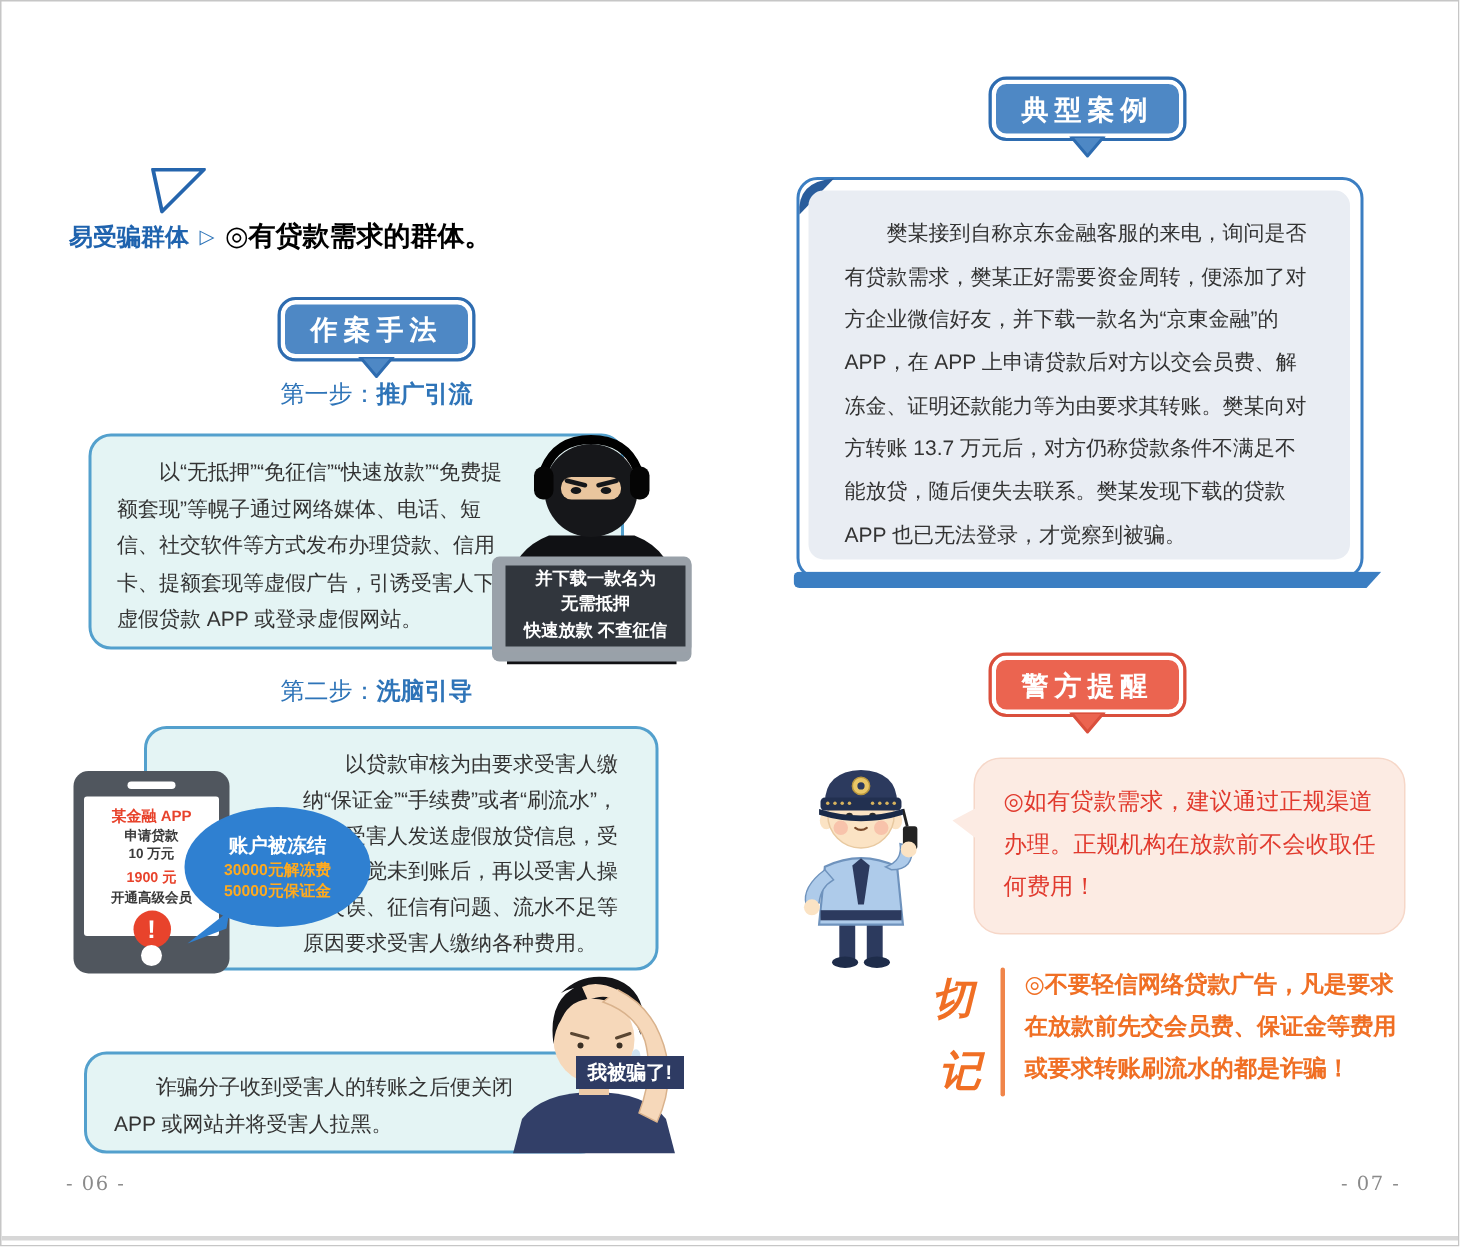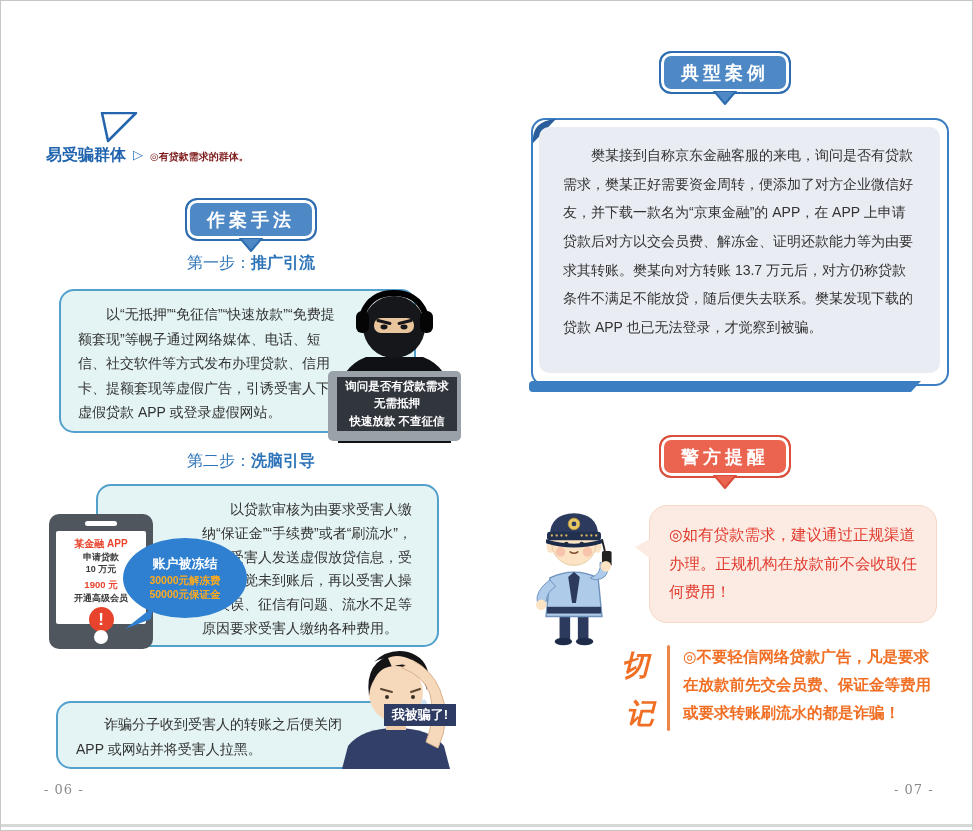--- a/index.html
+++ b/index.html
@@ -23,21 +23,21 @@
     color:#fff; font-size:27px; font-weight:bold; letter-spacing:3px;
     font-family:"DejaVu Serif","Liberation Serif",serif;
     text-shadow:1px 1px 1px rgba(0,0,0,.15);
   }
   .banner-tail { position:absolute; left:95px; top:111px; }
 
   
   .victim-row { position:absolute; left:45px; top:144px; display:flex; align-items:baseline; gap:7px; }
   .victim-label { color:#1f63ae; font-size:16px; font-weight:bold; }
   .victim-arrow { color:#2e74b8; font-size:13px; position:relative; top:-1px; }
-  .victim-text { color:#7f1d1d; font-size:10px; font-weight:bold; font-family:"DejaVu Serif","Liberation Serif",serif; }
+  .victim-text { color:#000000; font-size:18px; font-weight:bold; font-family:"DejaVu Serif","Liberation Serif",serif; }
 
   
   .bubble-btn {
     position:absolute; width:132px; height:43px; border-radius:12px;
     display:flex; align-items:center; justify-content:center;
     color:#fff; font-size:18px; font-weight:bold; letter-spacing:4px;
     font-family:"DejaVu Serif","Liberation Serif",serif;
   }
   .bubble-btn.blue { background:#4e88c5; border:2px solid #2e6cb0; box-shadow:inset 0 0 0 3px #fff; }
   .bubble-btn.red  { background:#eb6450; border:2px solid #da4f3c; box-shadow:inset 0 0 0 3px #fff; }
@@ -100,21 +100,21 @@
     position:absolute; right:2px; bottom:8px; background:#2e3b63; color:#fff;
     font-size:13px; font-weight:bold; padding:2px 8px; white-space:nowrap;
   }
 
   
   .pageno { position:absolute; top:781px; color:#8a8a8a; font-size:13px;
     font-family:"DejaVu Serif","Liberation Serif",serif; letter-spacing:1px; }
   .pageno-left { left:43px; } .pageno-right { left:893px; }
 
   
-  .case-frame { position:absolute; left:530px; top:117px; width:418px; height:268px; }
+  .case-frame { position:absolute; left:530px; top:117px; width:378px; height:268px; }
   .case-outline { position:absolute; inset:0; border:2px solid #3b7ec2; border-radius:14px; }
   .case-fold { position:absolute; left:-1px; top:-1px; }
   .case-bar {
     position:absolute; left:-2px; bottom:-6px; width:392px; height:11px; background:#3b7ec2;
     border-radius:4px 0 0 4px;
     clip-path:polygon(0 0,100% 0,calc(100% - 10px) 100%,0 100%);
   }
   .case-inner {
     position:absolute; left:8px; top:9px; right:9px; bottom:13px;
     background:#e9edf3; border-radius:10px; padding:14px 24px 10px 24px;
@@ -178,21 +178,21 @@
       <path d="M85,35.5 L73,38.5" stroke="#16171a" stroke-width="3" stroke-linecap="round"></path>
       <ellipse cx="58" cy="42" rx="3.5" ry="2.4" fill="#16171a"></ellipse>
       <ellipse cx="78" cy="42" rx="3.5" ry="2.4" fill="#16171a"></ellipse>
       <path d="M37,28 Q45,8 68,8 Q91,8 99,28" stroke="#000" stroke-width="6" fill="none"></path>
       <rect x="30" y="26" width="13" height="22" rx="6" fill="#050505"></rect>
       <rect x="94" y="26" width="13" height="22" rx="6" fill="#050505"></rect>
       <rect x="2" y="86" width="133" height="70" rx="5" fill="#99a1a9"></rect>
     </svg>
   </div>
   <div class="laptop-sign">
-    <div>询问是否有贷款需求</div>
+    <div>并下载一款名为</div>
     <div>无需抵押</div>
     <div>快速放款 不查征信</div>
   </div>
 
   <div class="step-title step2-title">
     <span class="lbl">第二步：</span><span class="nm">洗脑引导</span>
   </div>
   <div class="cyanbox box2">
     <div class="indent">以贷款审核为由要求受害人缴纳“保证金”“手续费”或者“刷流水”，或向受害人发送虚假放贷信息，受害人发觉未到账后，再以受害人操作失误、征信有问题、流水不足等原因要求受害人缴纳各种费用。</div>
   </div>

